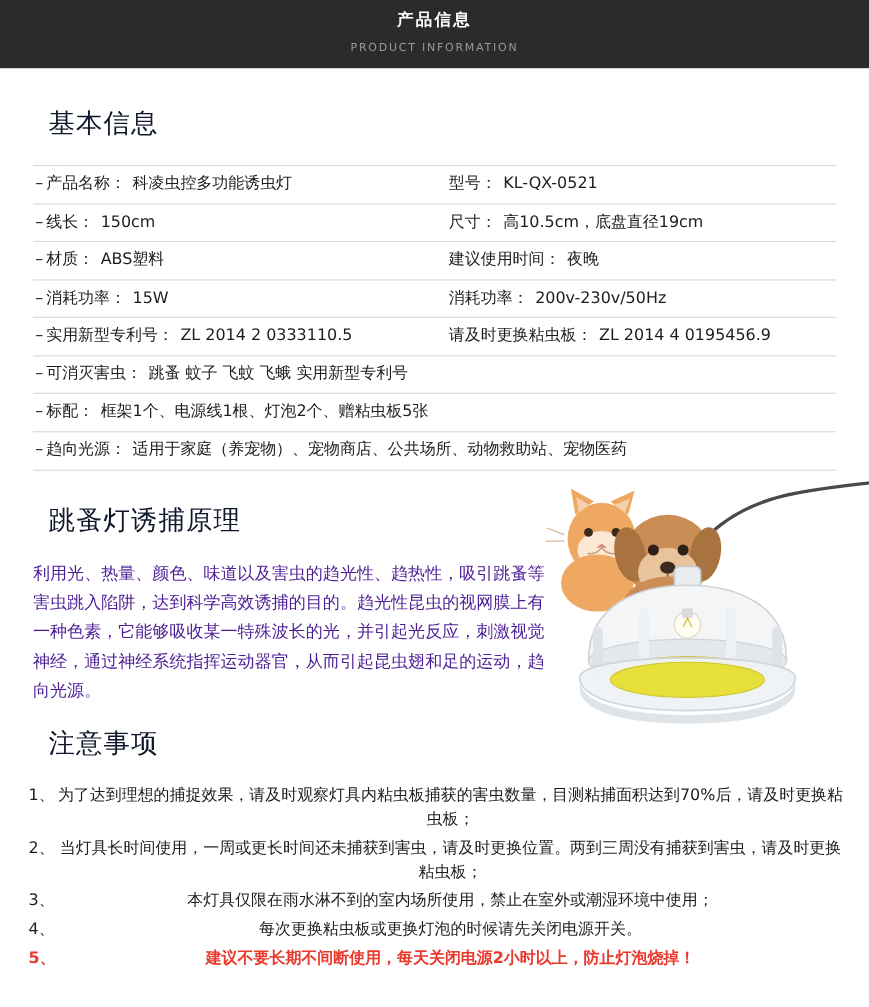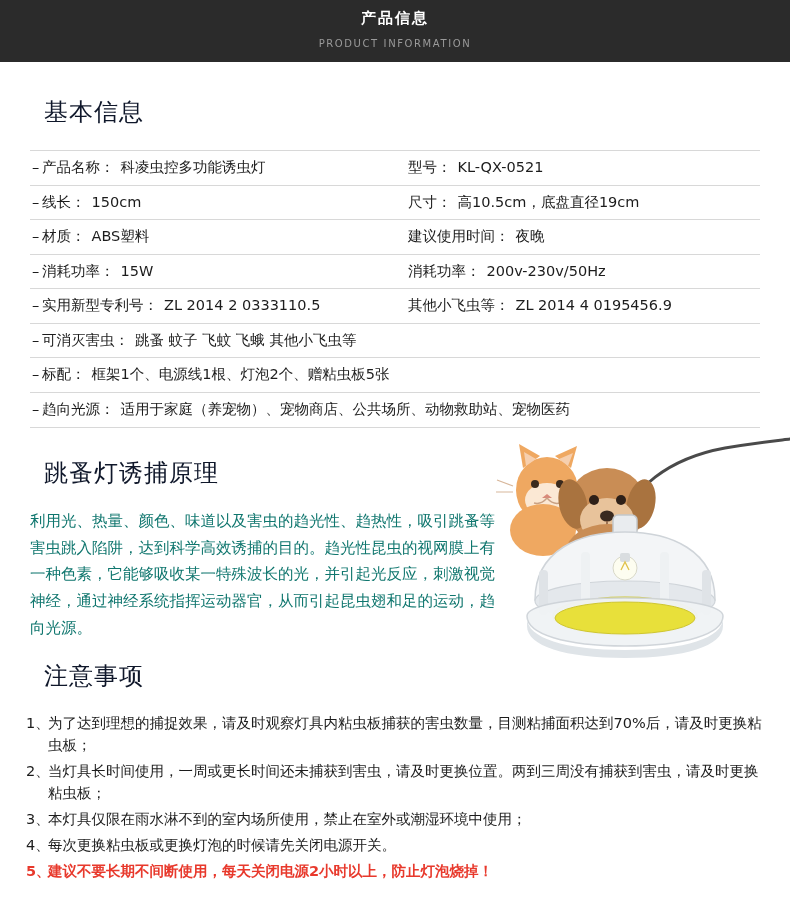--- a/index.html
+++ b/index.html
@@ -91,39 +91,39 @@
   .val { margin-left: 6px; }
 
   
   .principle-text {
     position: absolute;
     left: 30px;
     top: 508px;
     width: 470px;
     font-size: 15.5px;
     line-height: 1.72;
-    color: #0f766e;
+    color: #4c1d95;
   }
 
   
   .notes {
     position: absolute;
     left: 26px;
     top: 712px;
     width: 745px;
   }
   .note-item {
     display: flex;
     font-size: 14.5px;
     line-height: 1.52;
     color: #1c1c1c;
     margin-bottom: 4px;
   }
   .note-num { flex: none; width: 22px; }
-  .note-body { flex: 1; }
+  .note-body { flex: 1; text-align: center; }
   .note-item.warn, .note-item.warn .note-num {
     color: #e8392c;
     font-weight: bold;
   }
 
   
   .illus {
     position: absolute;
     left: 495px;
     top: 420px;
@@ -191,30 +191,30 @@
     </div>
   </div>
 
   <div class="info-row">
     <div class="cell left">
       <span class="dash">–</span>
       <span class="lbl">实用新型专利号：</span>
       <span class="val">ZL 2014 2 0333110.5</span>
     </div>
     <div class="cell right">
-      <span class="lbl">其他小飞虫等：</span>
+      <span class="lbl">请及时更换粘虫板：</span>
       <span class="val">ZL 2014 4 0195456.9</span>
     </div>
   </div>
 
   <div class="info-row">
     <div class="cell full">
       <span class="dash">–</span>
       <span class="lbl">可消灭害虫：</span>
-      <span class="val">跳蚤 蚊子 飞蚊 飞蛾 其他小飞虫等</span>
+      <span class="val">跳蚤 蚊子 飞蚊 飞蛾 实用新型专利号</span>
     </div>
   </div>
 
   <div class="info-row">
     <div class="cell full">
       <span class="dash">–</span>
       <span class="lbl">标配：</span>
       <span class="val">框架1个、电源线1根、灯泡2个、赠粘虫板5张</span>
     </div>
   </div>

